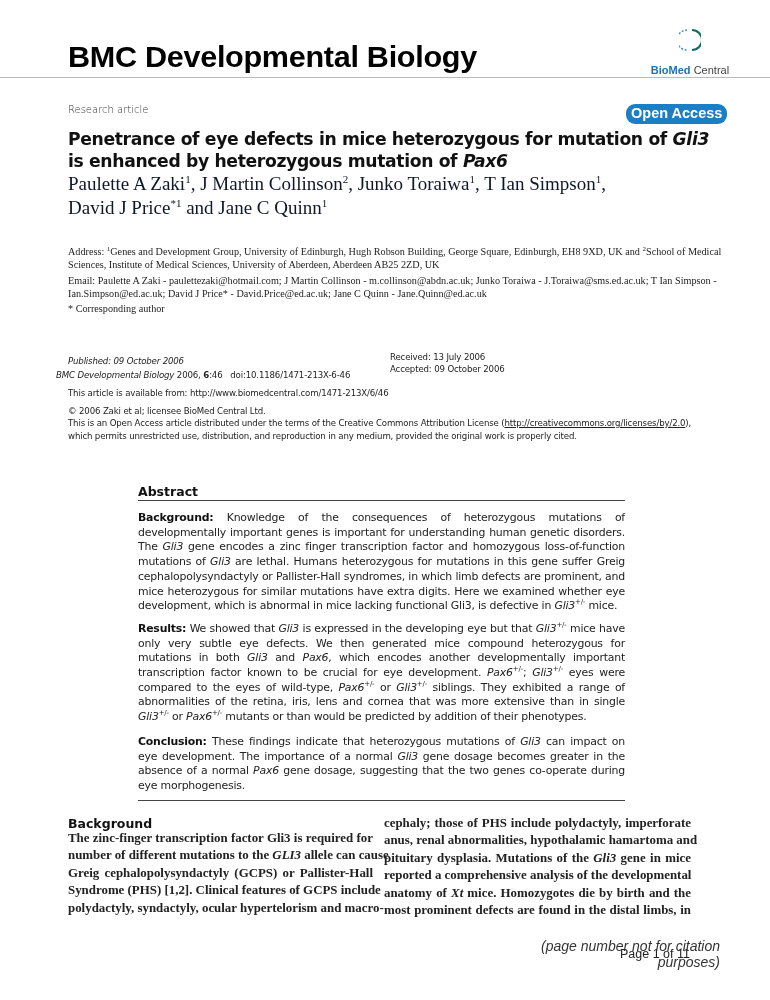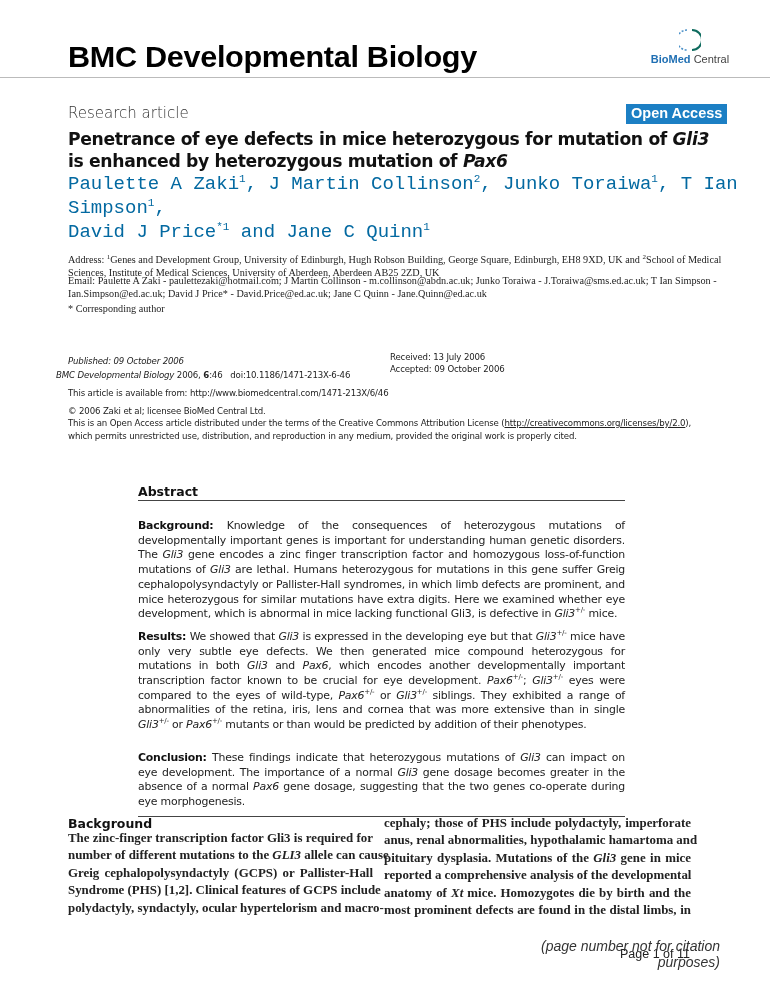--- a/index.html
+++ b/index.html
@@ -2,53 +2,53 @@
 <html><head>
 <meta charset="utf-8">
 <style>
   html, body { margin:0; padding:0; background:#fff; }
   body { width:770px; height:1000px; position:relative; overflow:hidden; color:#111; }
   .abs { position:absolute; }
 
   #journal-title { left:68px; top:40px; font-family:"Liberation Sans", sans-serif; font-weight:bold; font-size:30px; letter-spacing:-0.3px; transform:scaleX(1.02); transform-origin:left; color:#000; }
   #bmc-logo { left:640px; top:28px; width:100px; height:44px; text-align:center; }
   #bmc-logo .ring { display:block; margin:0 auto; }
-  #bmc-logo .txt { font-family:"Liberation Sans", sans-serif; font-size:11px; line-height:12px; margin-top:1px; }
+  #bmc-logo .txt { font-family:"Liberation Sans", sans-serif; font-size:11px; line-height:12px; margin-top:12px; }
   #bmc-logo .bm { color:#1f6fb3; font-weight:bold; }
   #bmc-logo .ct { color:#444; }
   #top-rule { left:0; top:77px; width:770px; height:0; border-top:1px solid #bbb; }
 
-  #article-type { left:68px; top:104px; font-family:"DejaVu Sans", sans-serif; font-size:15px; color:#333; font-weight:300; }
-  #open-access { left:626px; top:104px; background:#1c7fc4; color:#fff; font-family:"Liberation Sans", sans-serif; font-weight:bold; font-size:14.5px; padding:1px 5px 2px 5px; line-height:17px; }
+  #article-type { left:68px; top:104px; font-family:"DejaVu Sans", sans-serif; font-size:10px; color:#333; font-weight:300; }
+  #open-access { left:626px; top:104px; background:#1c7fc4; color:#fff; font-family:"Liberation Sans", sans-serif; font-weight:bold; font-size:14.5px; padding:1px 5px 2px 5px; line-height:17px;border-radius:9px; }
 
   #article-title { left:68px; top:128px; width:690px; font-family:"DejaVu Sans", sans-serif; font-weight:bold; font-size:17.2px; line-height:22px; letter-spacing:-0.35px; color:#111; }
   #article-title i { font-style:italic; }
 
-  #authors { left:68px; top:172px; width:690px; font-family:Liberation Mono, monospace; font-size:19px; line-height:24px; color:#0369a1; }
+  #authors { left:68px; top:172px; width:690px; font-family:Liberation Serif, serif; font-size:19px; line-height:24px; color:#0f172a; }
   #authors sup { font-size:11px; vertical-align:super; line-height:0; }
 
   .small-serif { font-family:"Liberation Serif", serif; font-size:10.2px; line-height:13px; color:#222; }
-  #address { left:68px; top:243px; width:690px;margin-top:8px; }
+  #address { left:68px; top:243px; width:690px; }
   #email { left:68px; top:274px; width:690px; }
   #corresp { left:68px; top:302px; }
 
   .meta { font-family:"DejaVu Sans", sans-serif; font-size:8.6px; line-height:11px; color:#222; letter-spacing:-0.15px; }
   #published { left:68px; top:356px;font-style:italic; }
   #citation { left:56px; top:370px; }
   #available { left:68px; top:388px; }
   #copyright { left:68px; top:406px; }
   #license1 { left:68px; top:418px; }
   #license2 { left:68px; top:431px; }
   #received { left:390px; top:352px; }
   #accepted { left:390px; top:364px; }
   .meta u { text-decoration:underline; }
 
   #abstract { left:138px; top:484px; width:487px; }
   #abstract-heading { font-family:"DejaVu Sans", sans-serif; font-weight:bold; font-size:12.5px; line-height:16px; padding-bottom:0; border-bottom:1px solid #444; color:#111; }
-  .abs-para { font-family:"DejaVu Sans", sans-serif; font-size:10.9px; line-height:14.7px; text-align:justify; color:#222; margin-top:18px; letter-spacing:-0.2px; }
+  .abs-para { font-family:"DejaVu Sans", sans-serif; font-size:10.9px; line-height:14.7px; text-align:justify; color:#222; margin-top:10px; letter-spacing:-0.2px; }
   .abs-para b { font-weight:bold; color:#111; }
   .abs-para sup { font-size:7px; vertical-align:super; line-height:0; }
   #abs-results { margin-top:8px; }
   #abs-conclusion { }
   #abstract-bottom-rule { margin-top:6px; border-top:1.5px solid #444; }
 
   #bg-heading { left:68px; top:816px; font-family:"DejaVu Sans", sans-serif; font-weight:bold; font-size:12.5px; color:#111; }
   .col { font-family:"Liberation Serif", serif; font-size:12.9px; line-height:17.4px; text-align:justify; color:#222; }
   #col-left { left:68px; top:830px; width:305px; }
   #col-right { left:384px; top:815px; width:307px; }

